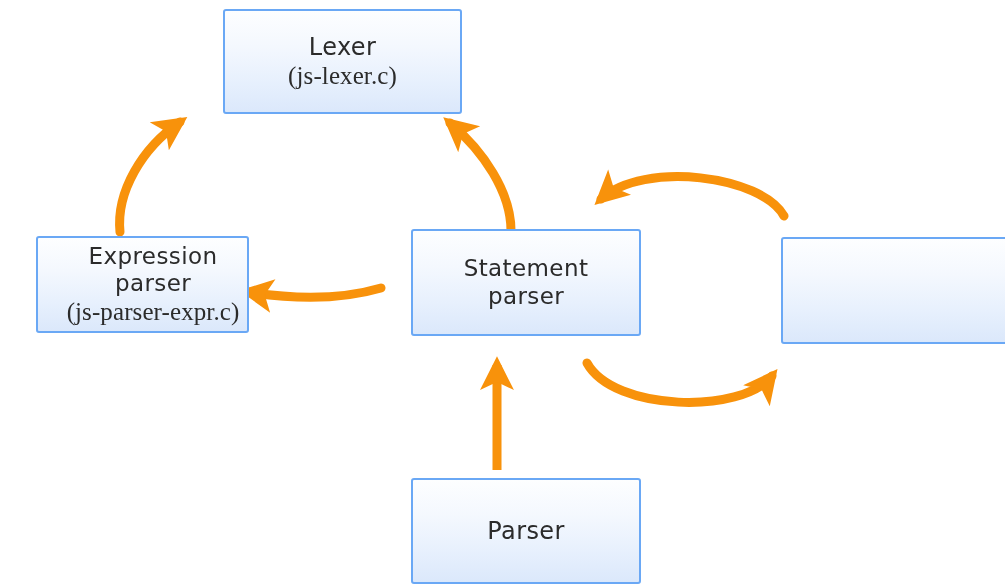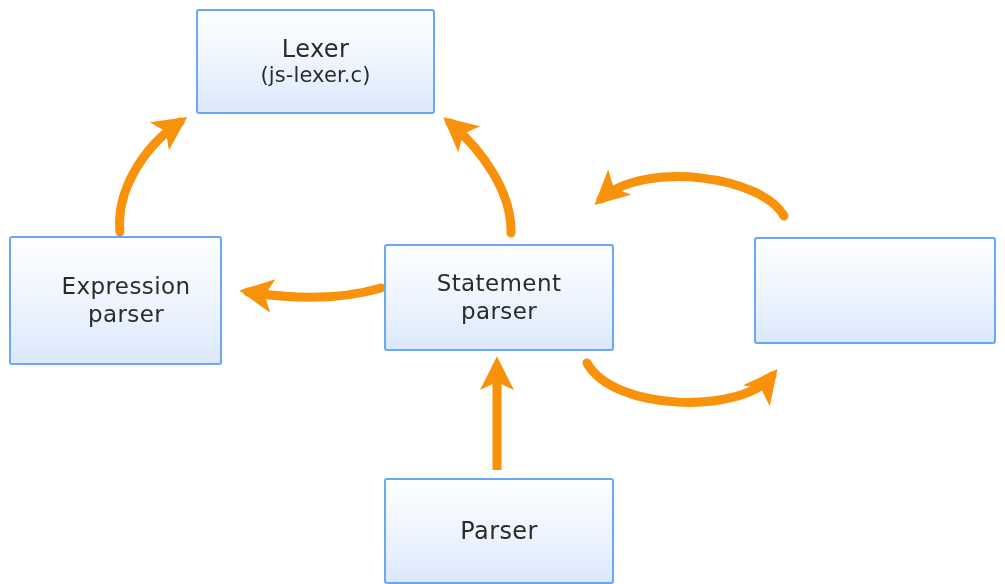--- a/index.html
+++ b/index.html
@@ -31,39 +31,41 @@
     border: 2px solid #6aa8f5;
     border-radius: 3px;
     background: linear-gradient(to bottom, #fdfeff 0%, #f4f8fe 35%, #e7f0fd 70%, #dbe8fb 100%);
     display: flex;
     flex-direction: column;
     align-items: center;
     justify-content: center;
     color: #2b2b2b;
     text-align: center;
     line-height: 1.18;
+    margin-left: 27px;
   }
   .node .title {
     font-size: 24px;
     letter-spacing: 0.4px;
     white-space: nowrap;
   }
   .node .sub {
-    font-size: 21px;
+    font-size: 25px;
     letter-spacing: 0.1px;
     white-space: nowrap;
+    font-family: Liberation Serif, serif;
   }
   .node.two-line .title {
     font-size: 23px;
   }
 
   
   #node-lexer     { left: 196px; top: 9px;   width: 239px; height: 105px; }
-  #node-expr      { left: 9px;   top: 236px; width: 213px; height: 129px; padding-left: 21px; }
-  #node-statement { left: 384px; top: 244px; width: 230px; height: 107px; }
+  #node-expr      { left: 9px;   top: 236px; width: 213px; height: 97px; padding-left: 21px; }
+  #node-statement { left: 384px; top: 229px; width: 230px; height: 107px; }
   #node-function  { left: 754px; top: 237px; width: 242px; height: 107px; }
   #node-parser    { left: 384px; top: 478px; width: 230px; height: 106px; }
 </style>
 </head>
 <body>
 
 <div id="canvas">
 
   <svg class="arrow-layer" viewBox="0 0 1005 584" width="1005" height="584" xmlns="http://www.w3.org/2000/svg">
     <defs>
@@ -86,20 +88,21 @@
   </svg>
 
   <div class="node" id="node-lexer">
     <div class="title">Lexer</div>
     <div class="sub">(js-lexer.c)</div>
   </div>
 
   <div class="node two-line" id="node-expr">
     <div class="title">Expression</div>
     <div class="title">parser</div>
+    <div class="sub">(js-parser-expr.c)</div>
   </div>
 
   <div class="node two-line" id="node-statement">
     <div class="title">Statement</div>
     <div class="title">parser</div>
   </div>
 
   <div class="node" id="node-function">
   </div>
 

